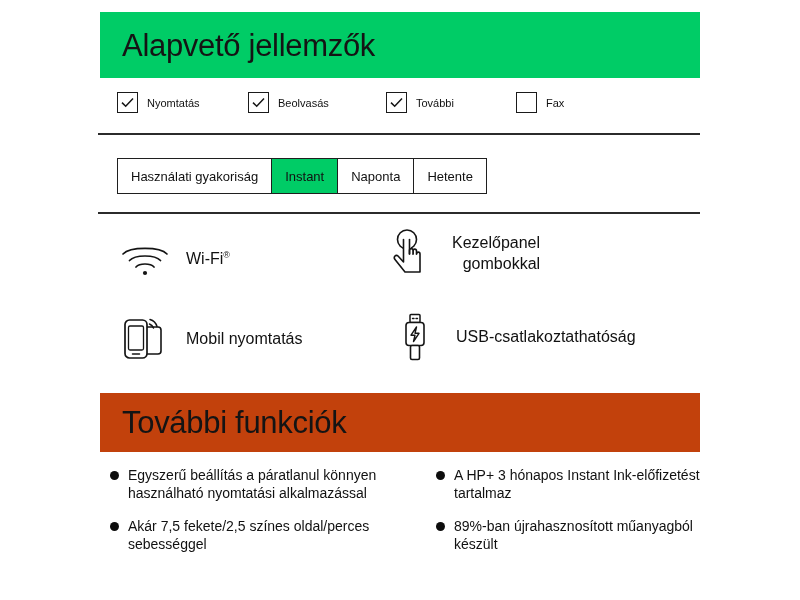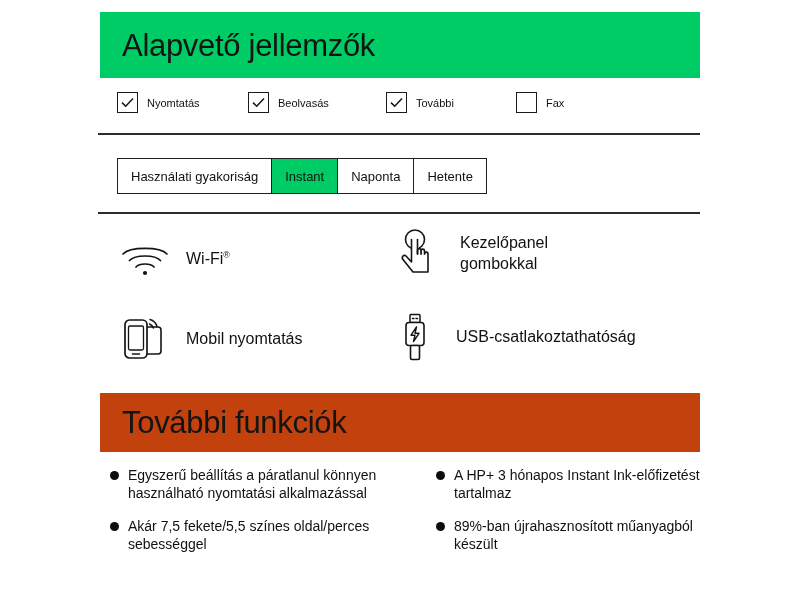--- a/index.html
+++ b/index.html
@@ -146,21 +146,21 @@
     margin-left: 14px;
     font-size: 16px;
     line-height: 1.32;
     color: #111111;
   }
   .feature-label .sup {
     font-size: 9px;
     vertical-align: super;
   }
   .feature-wifi     { left: 118px; top: 232px; align-items: center; }
-  .feature-panel    { left: 392px; top: 226px; }
+  .feature-panel    { left: 384px; top: 226px; text-align: right; }
   .feature-mobile   { left: 118px; top: 312px; }
   .feature-usb      { left: 388px; top: 310px; }
 
   
   .bullet-col {
     position: absolute;
     width: 290px;
   }
   .bullet-col-left  { left: 110px; top: 466px; }
   .bullet-col-right { left: 436px; top: 466px; }
@@ -302,21 +302,21 @@
     <span class="banner-title">További funkciók</span>
   </div>
 
   <div class="bullet-col bullet-col-left">
     <div class="bullet-item">
       <span class="bullet-dot"></span>
       <span class="bullet-text">Egyszerű beállítás a páratlanul könnyen használható nyomtatási alkalmazással</span>
     </div>
     <div class="bullet-item">
       <span class="bullet-dot"></span>
-      <span class="bullet-text">Akár 7,5 fekete/5,5 színes oldal/perces sebességgel</span>
+      <span class="bullet-text">Akár 7,5 fekete/2,5 színes oldal/perces sebességgel</span>
     </div>
   </div>
 
   <div class="bullet-col bullet-col-right">
     <div class="bullet-item">
       <span class="bullet-dot"></span>
       <span class="bullet-text">A HP+ 3 hónapos Instant Ink-előfizetést tartalmaz</span>
     </div>
     <div class="bullet-item">
       <span class="bullet-dot"></span>

